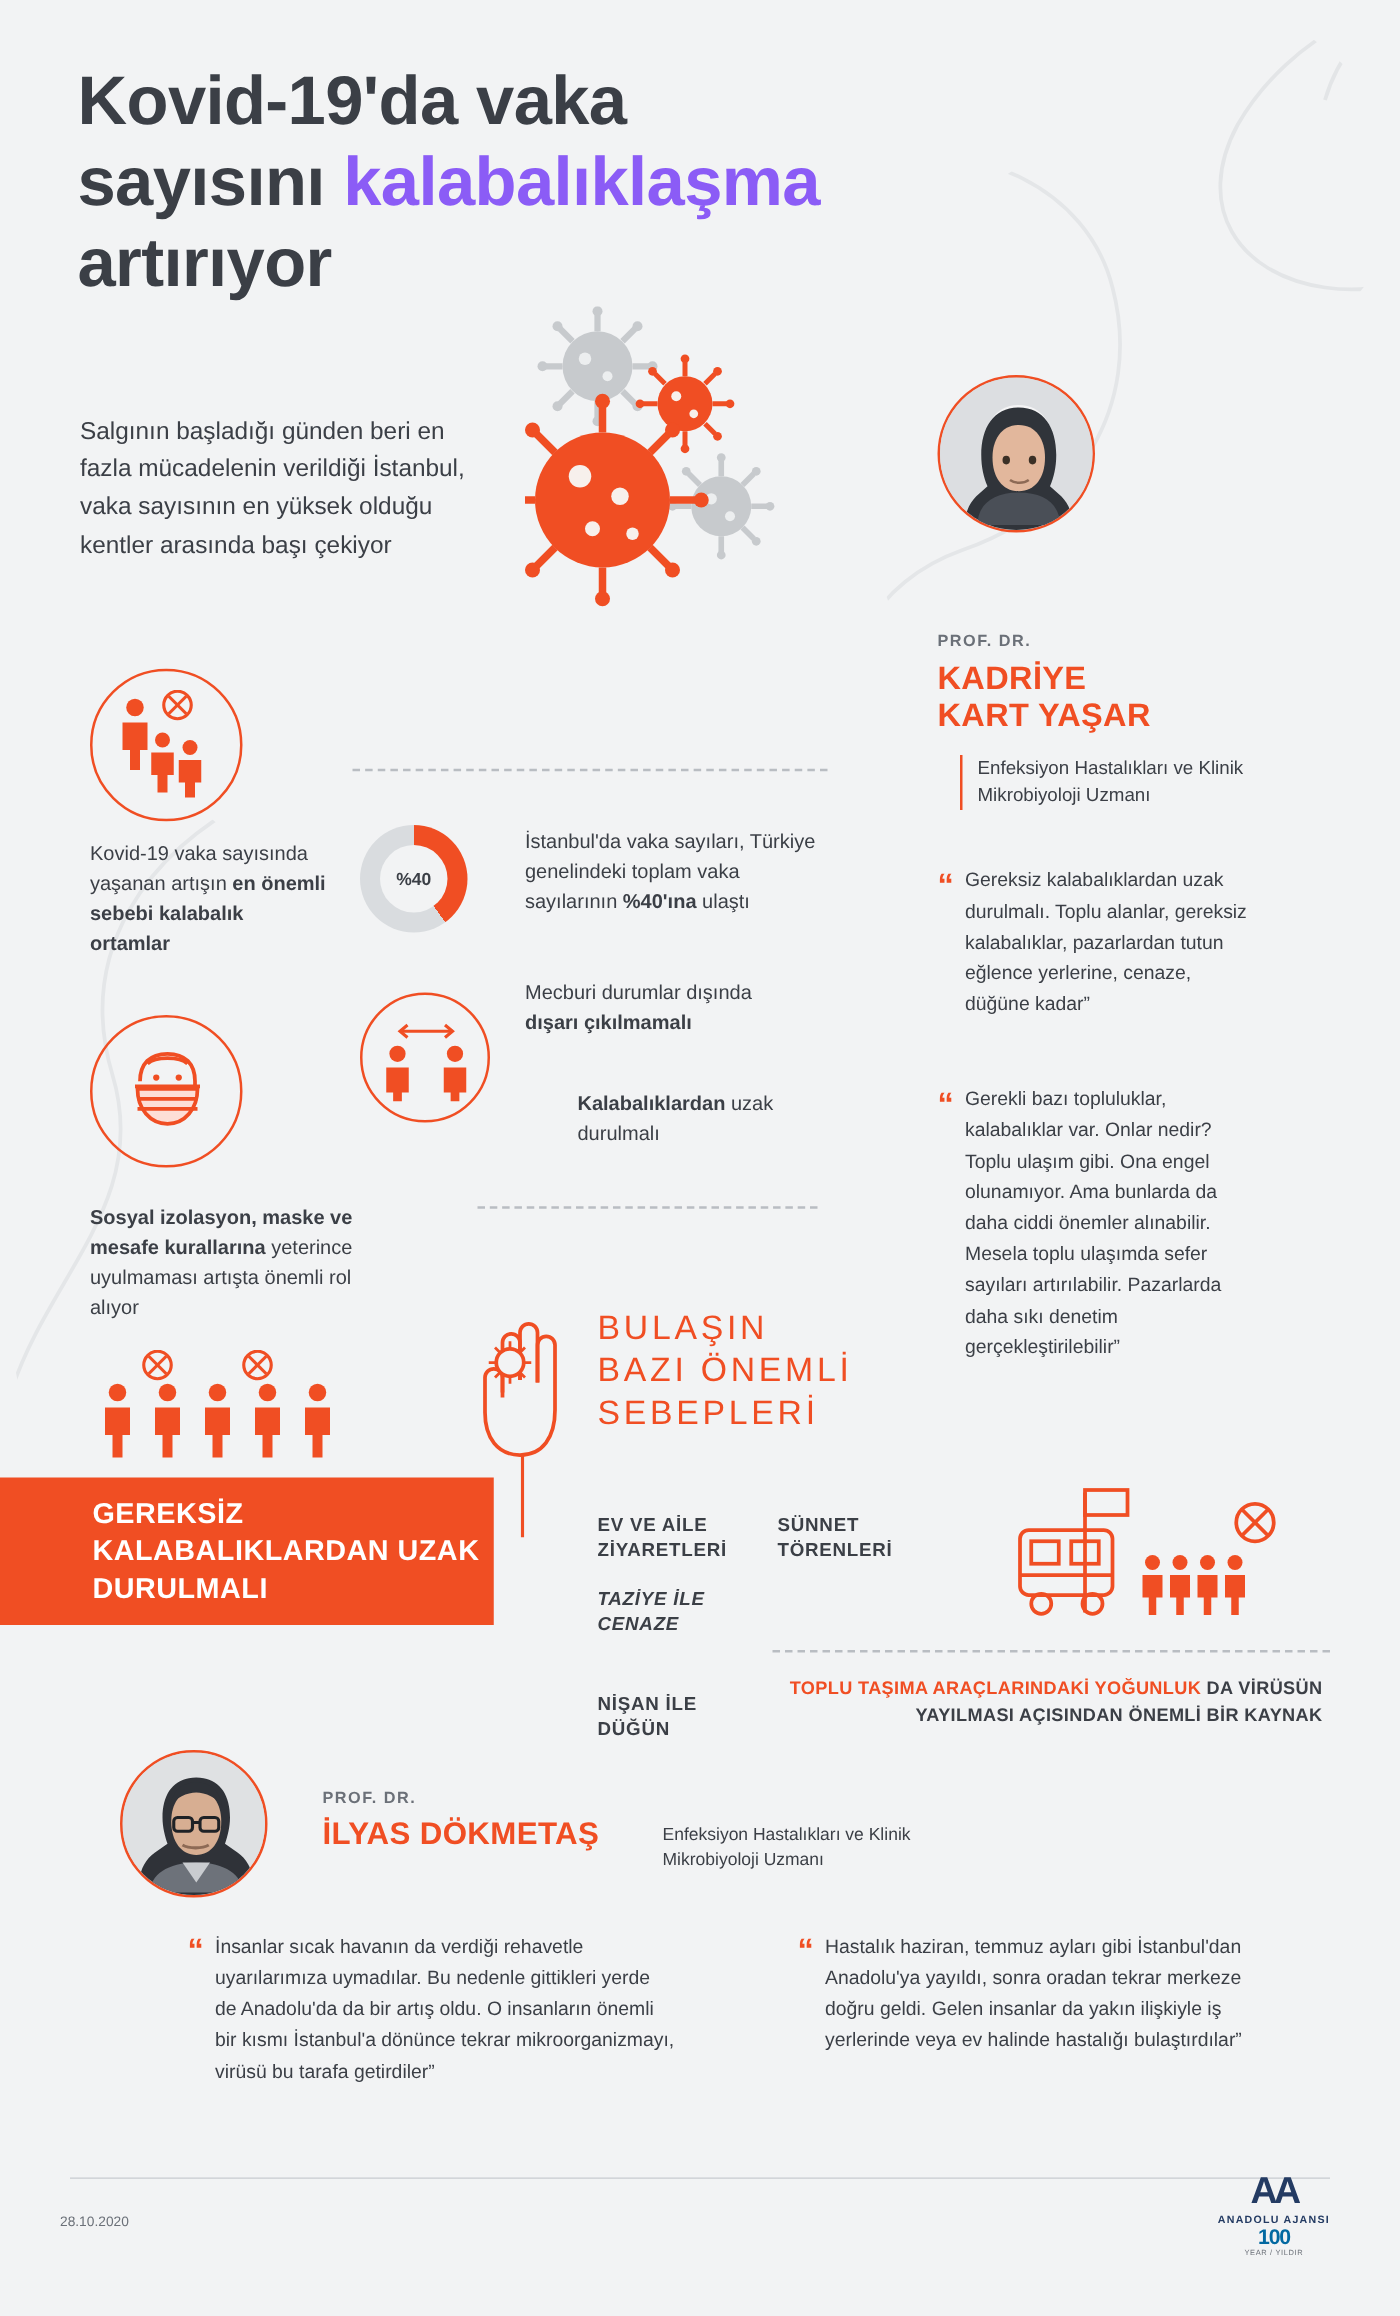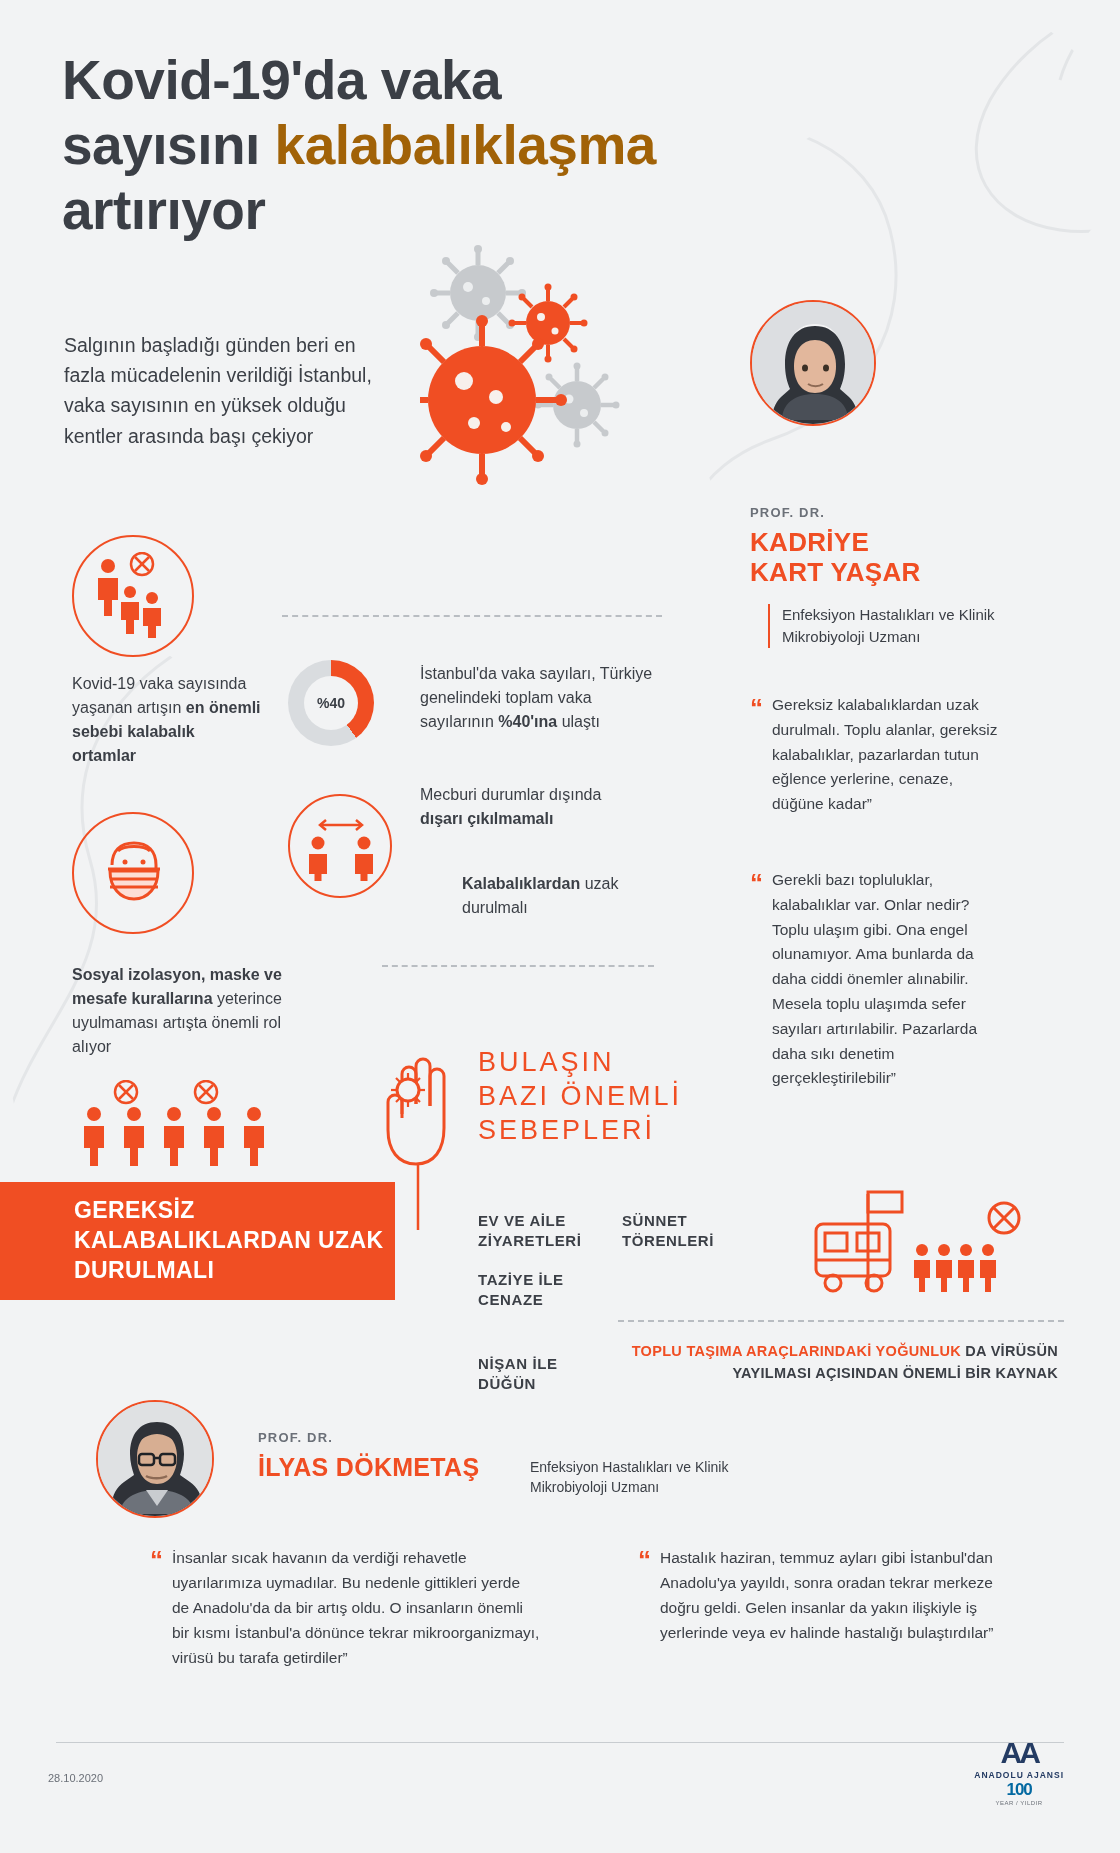--- a/index.html
+++ b/index.html
@@ -25,21 +25,21 @@
   .title {
     position: absolute;
     left: 62px; top: 48px;
     width: 720px;
     font-size: 55px;
     line-height: 1.18;
     font-weight: bold;
     color: #3b3f46;
     letter-spacing: -0.5px;
   }
-  .title .hl { color: #a16207; }
+  .title .hl { color: #8b5cf6; }
 
   .subtitle {
     position: absolute;
     left: 64px; top: 330px;
     width: 330px;
     font-size: 19.5px;
     line-height: 1.55;
     color: #3b3f46;
   }
 
@@ -451,21 +451,21 @@
     </g>
   </svg>
 
   <div class="bulasin">
     <div>BULAŞIN</div>
     <div>BAZI ÖNEMLİ</div>
     <div>SEBEPLERİ</div>
   </div>
 
   <div class="blist" style="left:478px; top:1163px; width:120px;">EV VE AİLE ZİYARETLERİ</div>
-  <div class="blist" style="left:478px; top:1222px; width:120px;">TAZİYE İLE CENAZE</div>
+  <div class="blist" style="left:478px; top:1222px; width:120px;font-style:italic;">TAZİYE İLE CENAZE</div>
   <div class="blist" style="left:478px; top:1306px; width:120px;">NİŞAN İLE DÜĞÜN</div>
 
   <div class="blist" style="left:622px; top:1163px; width:130px;">SÜNNET TÖRENLERİ</div>
 
   <svg style="position:absolute; left:810px; top:1186px;" width="250" height="120" viewBox="0 0 250 120">
     <g stroke="#f04e23" fill="none" stroke-width="3">
 
       <line x1="58" y1="8" x2="58" y2="104"></line>
       <rect x="58" y="6" width="34" height="20"></rect>
 

